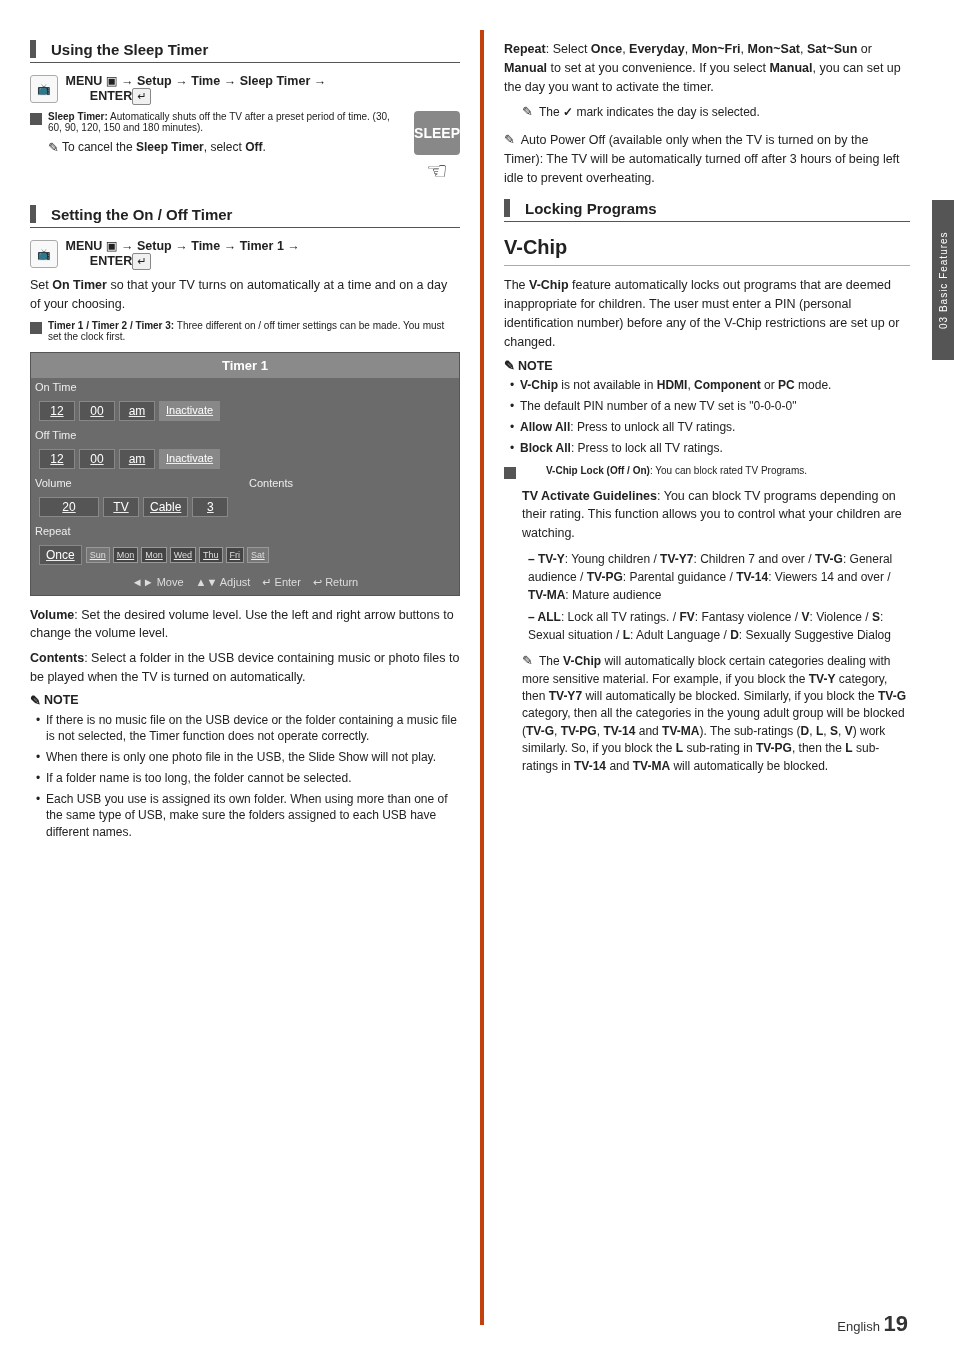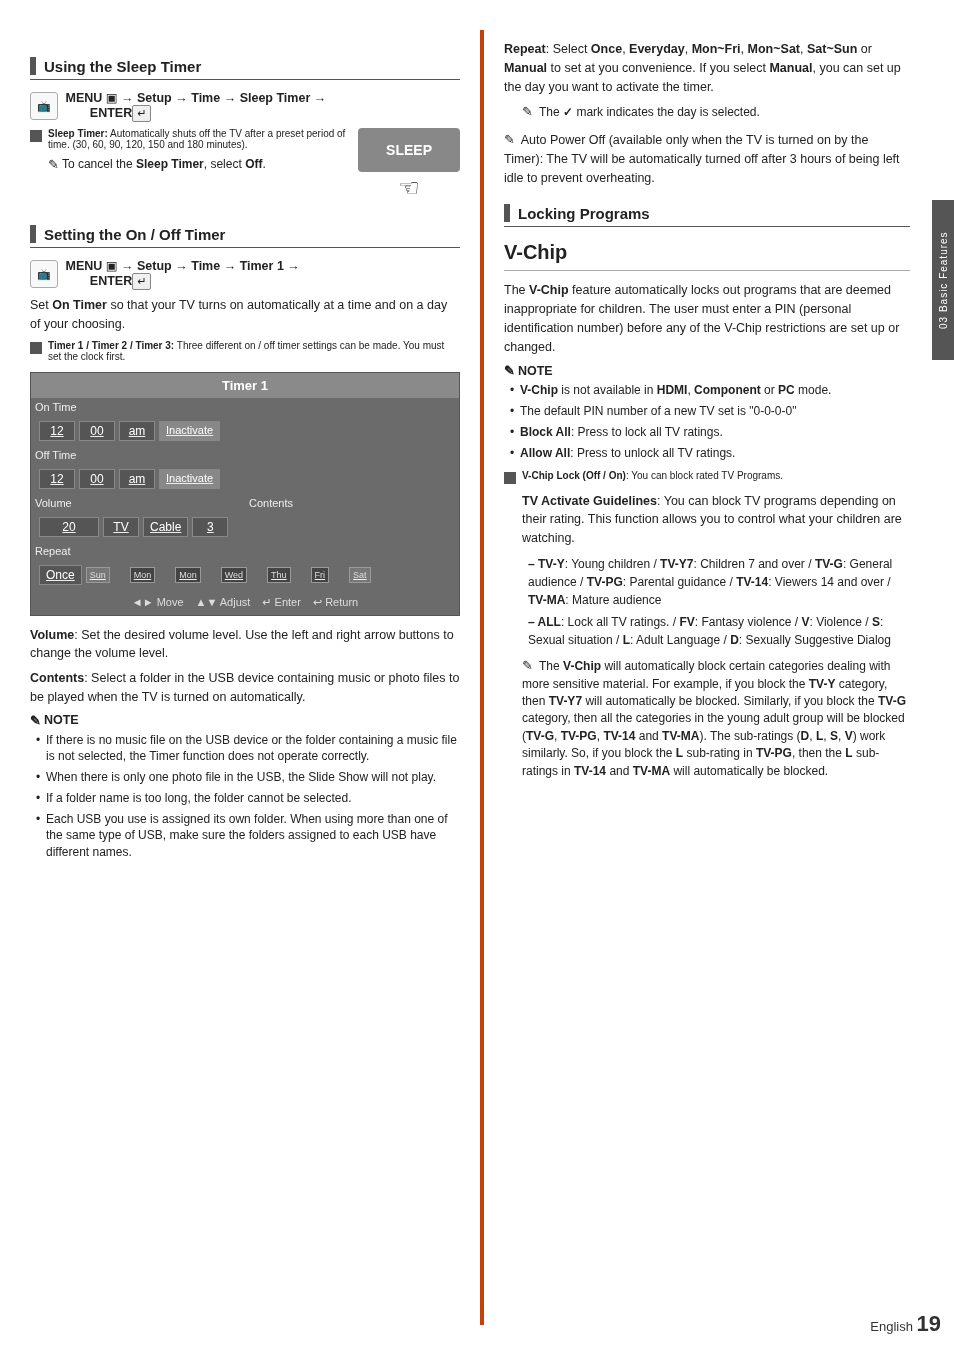--- a/index.html
+++ b/index.html
@@ -49,22 +49,21 @@
       justify-content: center;
     }
     .section-title {
       font-size: 15px;
       font-weight: bold;
       border-bottom: 1px solid #555;
       padding-bottom: 4px;
       margin-bottom: 10px;
       display: flex;
       align-items: center;
-      gap: 8px;
-      margin-top: 17px;
+      gap: 15px;
     }
     .section-title .blue-bar {
       width: 6px;
       height: 18px;
       background: #555;
       display: inline-block;
     }
     .menu-icon {
       display: inline-flex;
       align-items: center;
@@ -115,21 +114,21 @@
     .sleep-box {
       float: right;
       margin-left: 10px;
       margin-bottom: 6px;
     }
     .sleep-btn {
       background: #888;
       color: #fff;
       font-size: 14px;
       font-weight: bold;
-      padding: 14px 28px;
+      padding: 14px 0;
       border-radius: 4px;
       text-align: center;
       position: relative;
     }
     .hand-icon {
       text-align: center;
       font-size: 24px;
       margin-top: 2px;
     }
     .timer-table {
@@ -184,21 +183,21 @@
       color: #ddd;
       font-size: 11px;
       text-align: center;
       padding: 3px;
       display: flex;
       justify-content: center;
       gap: 12px;
     }
     .repeat-days {
       display: flex;
-      gap: 20px;
+      gap: 3px;
       align-items: center;
     }
     .day-box {
       background: #777;
       color: #ddd;
       font-size: 9px;
       padding: 2px 3px;
       border: 1px solid #999;
     }
     .day-box.active {
@@ -252,21 +251,21 @@
       font-size: 12px;
       line-height: 1.5;
     }
     .dash-item::before {
       content: "– ";
       font-weight: bold;
     }
     .footer-bar {
       position: absolute;
       bottom: 18px;
-      right: 13px;
+      right: 46px;
       font-size: 13px;
       color: #333;
     }
     .footer-bar b {
       font-size: 22px;
     }
     .pencil-icon {
       font-size: 13px;
       margin-right: 3px;
     }
@@ -455,26 +454,26 @@
       <p>The <b>V-Chip</b> feature automatically locks out programs that are deemed inappropriate for children. The user must enter a PIN (personal identification number) before any of the V-Chip restrictions are set up or changed.</p>
 
       <div class="note-section">
         <div class="note-header">
           <span class="pencil-icon">✎</span>
           <span>NOTE</span>
         </div>
         <ul class="note-bullets">
           <li><b>V-Chip</b> is not available in <b>HDMI</b>, <b>Component</b> or <b>PC</b> mode.</li>
           <li>The default PIN number of a new TV set is "0-0-0-0"</li>
+          <li><b>Allow All</b>: Press to unlock all TV ratings.</li>
           <li><b>Block All</b>: Press to lock all TV ratings.</li>
-          <li><b>Allow All</b>: Press to unlock all TV ratings.</li>
         </ul>
       </div>
 
-      <div class="bullet-item" style="margin-top:8px;">
+      <div class="bullet-item" style="margin-top:8px;gap:24px;">
         <div class="bullet"></div>
         <div><b>V-Chip Lock (Off / On)</b>: You can block rated TV Programs.</div>
       </div>
 
       <p style="margin-top:8px; margin-left:18px;"><b>TV Activate Guidelines</b>: You can block TV programs depending on their rating. This function allows you to control what your children are watching.</p>
 
       <div class="dash-item"><b>TV-Y</b>: Young children / <b>TV-Y7</b>: Children 7 and over / <b>TV-G</b>: General audience / <b>TV-PG</b>: Parental guidance / <b>TV-14</b>: Viewers 14 and over / <b>TV-MA</b>: Mature audience</div>
       <div class="dash-item"><b>ALL</b>: Lock all TV ratings. / <b>FV</b>: Fantasy violence / <b>V</b>: Violence / <b>S</b>: Sexual situation / <b>L</b>: Adult Language / <b>D</b>: Sexually Suggestive Dialog</div>
 
       <div class="indent-note" style="margin-top:8px;">

